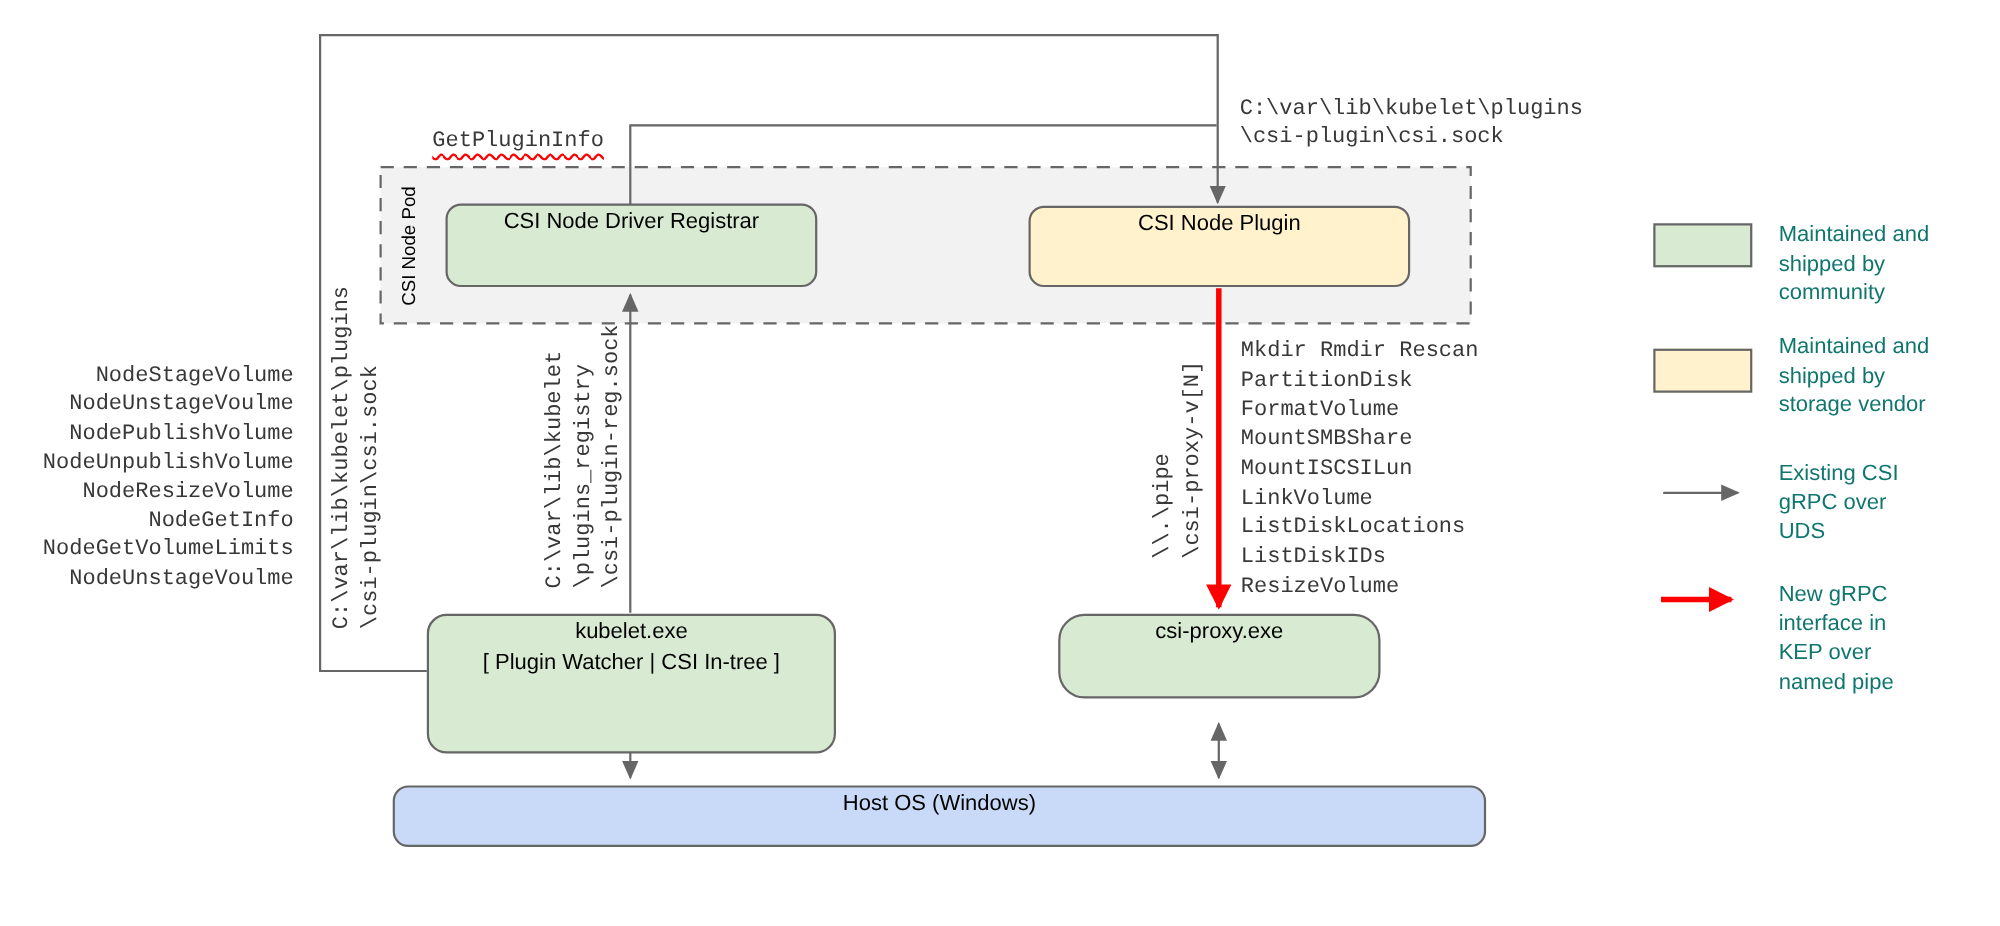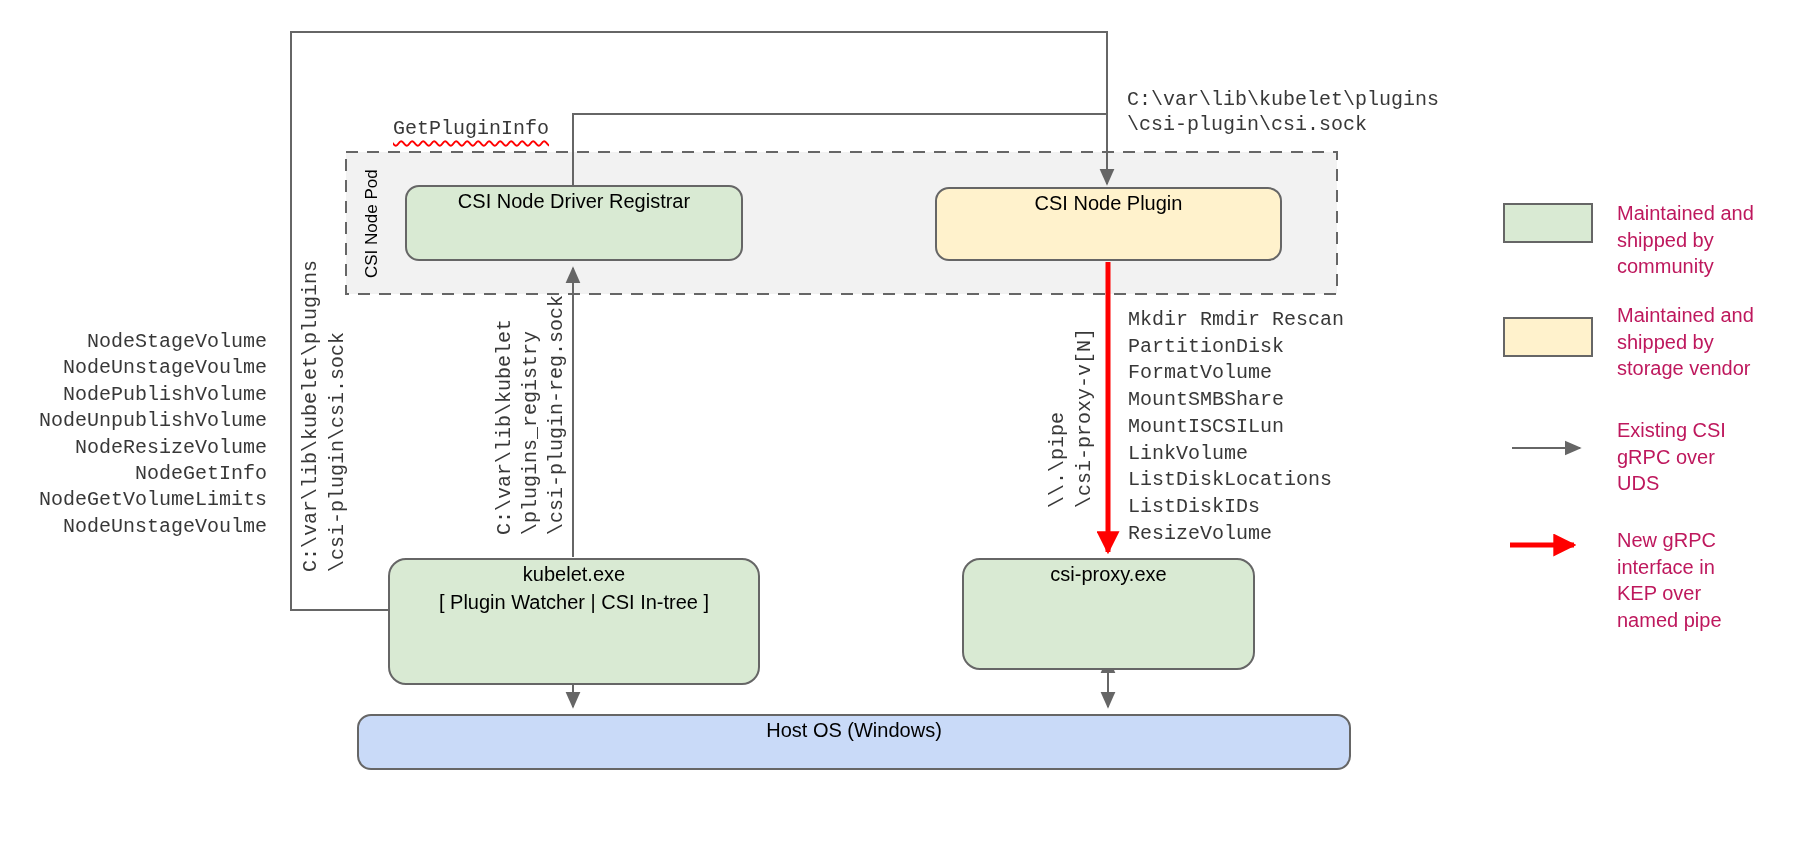--- a/index.html
+++ b/index.html
@@ -20,21 +20,21 @@
   .yellow{background:var(--yellow,#fff2cc);}
   .blue{background:var(--blue,#c9daf8);}
   .mono{position:absolute;font-family:"Liberation Mono",monospace;font-size:20px;
         color:var(--mono-text,#383838);white-space:pre;line-height:26px;}
   .rot{transform:rotate(-90deg);transform-origin:0 0;}
   .squiggle{text-decoration-line:underline;text-decoration-style:wavy;
             text-decoration-color:var(--red,#ff0000);text-decoration-thickness:2px;text-underline-offset:6px;}
   .list{line-height:26.4px;}
   .right{text-align:right;}
   .podlabel{position:absolute;font-size:17px;color:#000;white-space:pre;}
-  .legend-text{position:absolute;font-size:20px;line-height:26.7px;white-space:pre;color:#be185d;}
+  .legend-text{position:absolute;font-size:20px;line-height:26.7px;white-space:pre;color:#0f766e;}
   .swatch{position:absolute;width:90px;height:40px;box-sizing:border-box;border:2px solid var(--line,#666666);}
 </style>
 </head>
 <body>
 
 <div class="canvas">
 
   <svg class="layer" width="1818" height="842" viewBox="0 0 1818 842">
     <defs>
       <marker id="mgray" viewBox="0 0 10 10" refX="9" refY="5" markerWidth="8.5" markerHeight="8.5" orient="auto-start-reverse">
@@ -66,21 +66,21 @@
 
   <div class="box yellow r14" style="left:935px;top:187px;width:347px;height:74px;">
     <span>CSI Node Plugin</span>
   </div>
 
   <div class="box green r18" style="left:388px;top:558px;width:372px;height:127px;">
     <span>kubelet.exe</span>
     <span>[ Plugin Watcher | CSI In-tree ]</span>
   </div>
 
-  <div class="box green r18" style="left:962px;top:558px;width:293px;height:112px;">
+  <div class="box green r18" style="left:962px;top:558px;width:293px;height:77px;border-radius:24px;">
     <span>csi-proxy.exe</span>
   </div>
 
   <div class="box blue r14" style="left:357px;top:714px;width:994px;height:56px;">
     <span>Host OS (Windows)</span>
   </div>
 
   <div class="mono squiggle" style="left:393px;top:116px;">GetPluginInfo</div>
 
   <div class="mono" style="left:1127px;top:87px;line-height:25px;">C:\var\lib\kubelet\plugins

